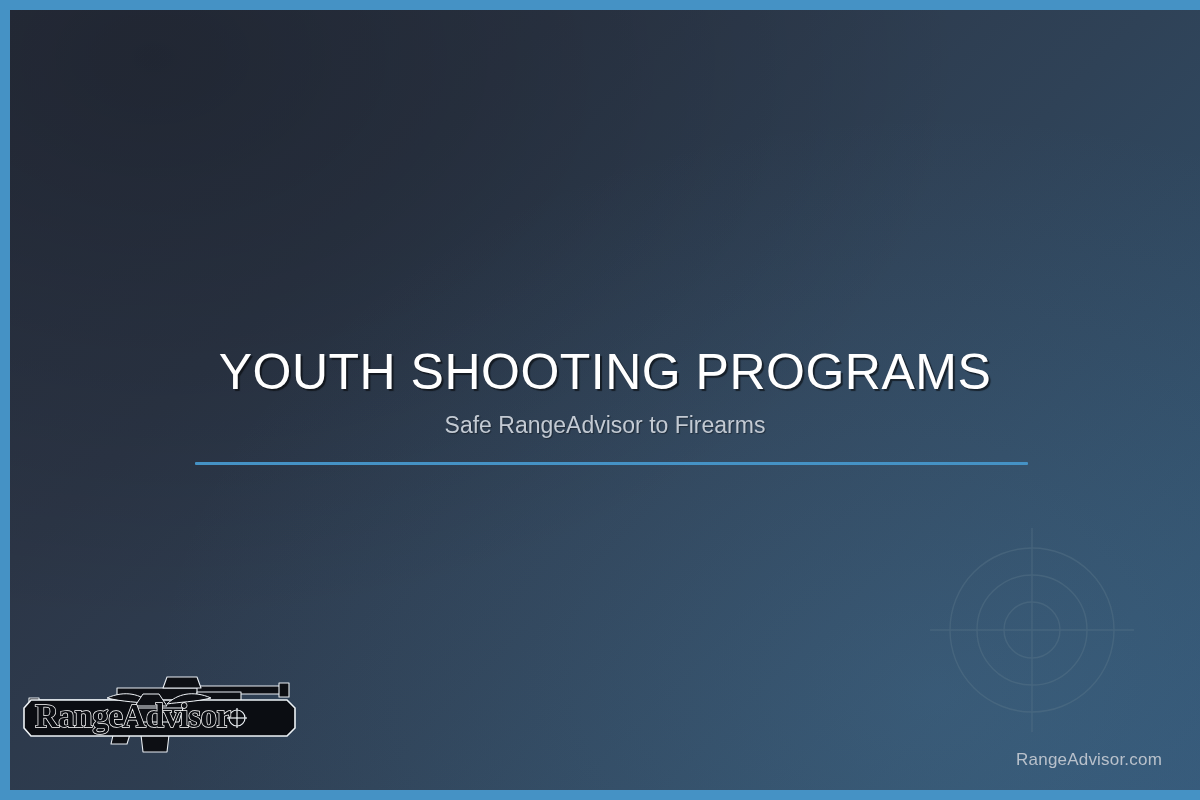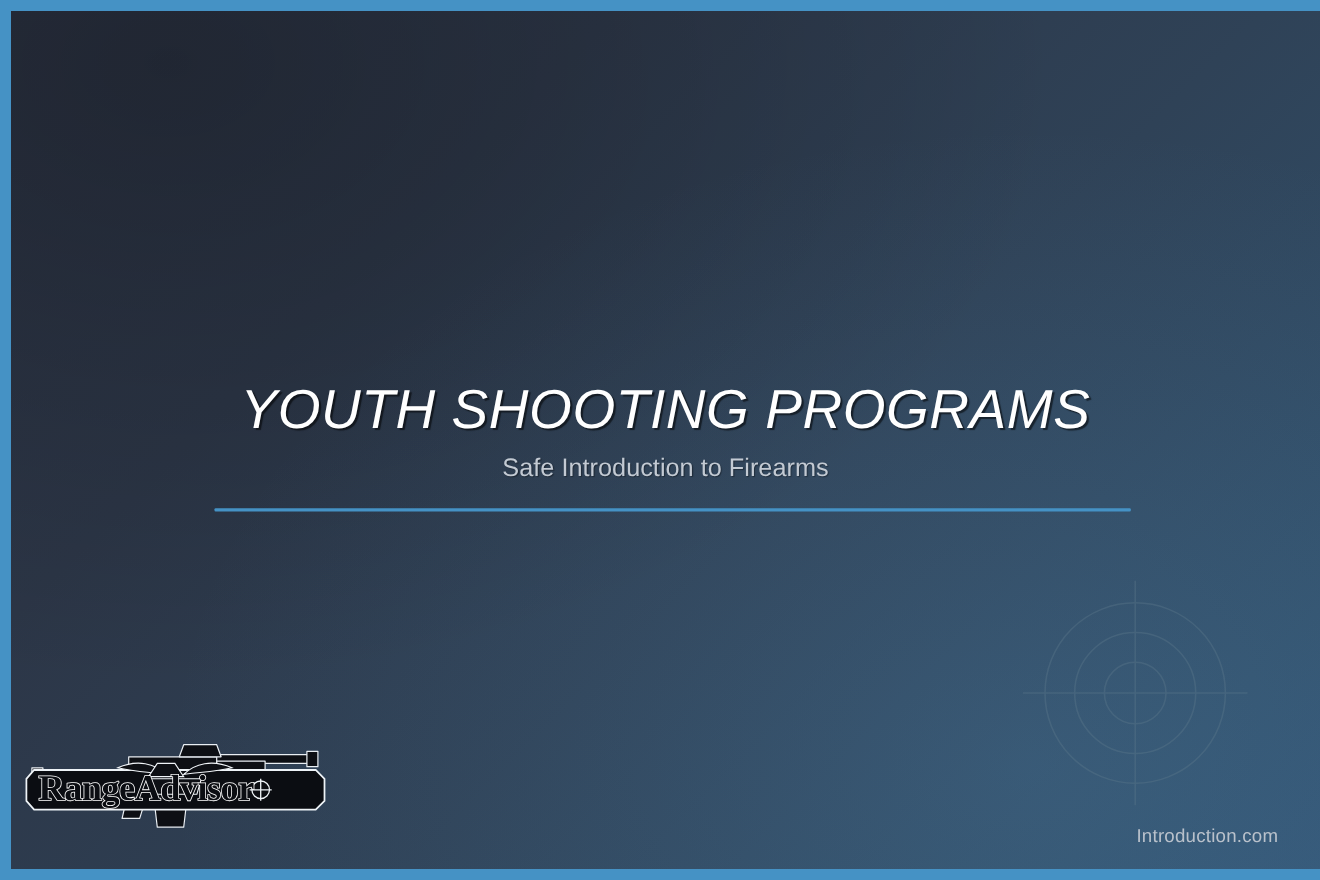--- a/index.html
+++ b/index.html
@@ -69,21 +69,20 @@
   .slide-title {
     margin: 0;
     font-family: "Liberation Sans", sans-serif;
     font-size: 50px;
     font-weight: 400;
     line-height: 1.04;
     letter-spacing: .5px;
     color: #ffffff;
     text-shadow: 2px 2px 1px rgba(0,0,0,.55);
     white-space: nowrap;
-    font-style: italic;
   }
   .slide-subtitle {
     margin: 14px 0 0 0;
     font-family: "Liberation Sans", sans-serif;
     font-size: 23px;
     font-weight: 400;
     color: #c3cad3;
     text-shadow: 1px 1px 1px rgba(0,0,0,.35);
     white-space: nowrap;
   }
@@ -135,26 +134,26 @@
           <circle cx="110" cy="110" r="55"></circle>
           <circle cx="110" cy="110" r="82"></circle>
           <line x1="110" y1="8" x2="110" y2="212"></line>
           <line x1="8" y1="110" x2="212" y2="110"></line>
         </g>
       </svg>
     </div>
 
     <div class="title-block">
       <h1 class="slide-title">YOUTH SHOOTING PROGRAMS</h1>
-      <p class="slide-subtitle">Safe Introduction to Firearms</p>
+      <p class="slide-subtitle">Safe RangeAdvisor to Firearms</p>
     </div>
 
     <div class="accent-rule"></div>
 
-    <div class="footer-url">Introduction.com</div>
+    <div class="footer-url">RangeAdvisor.com</div>
 
     <div class="logo">
       <svg viewBox="0 0 276 98" xmlns="http://www.w3.org/2000/svg">
         <defs>
           <clipPath id="clipAll">
               <rect x="0" y="0" width="276" height="98"></rect>
             </clipPath>
         </defs>
         <g clip-path="url(#clipAll)">
 

